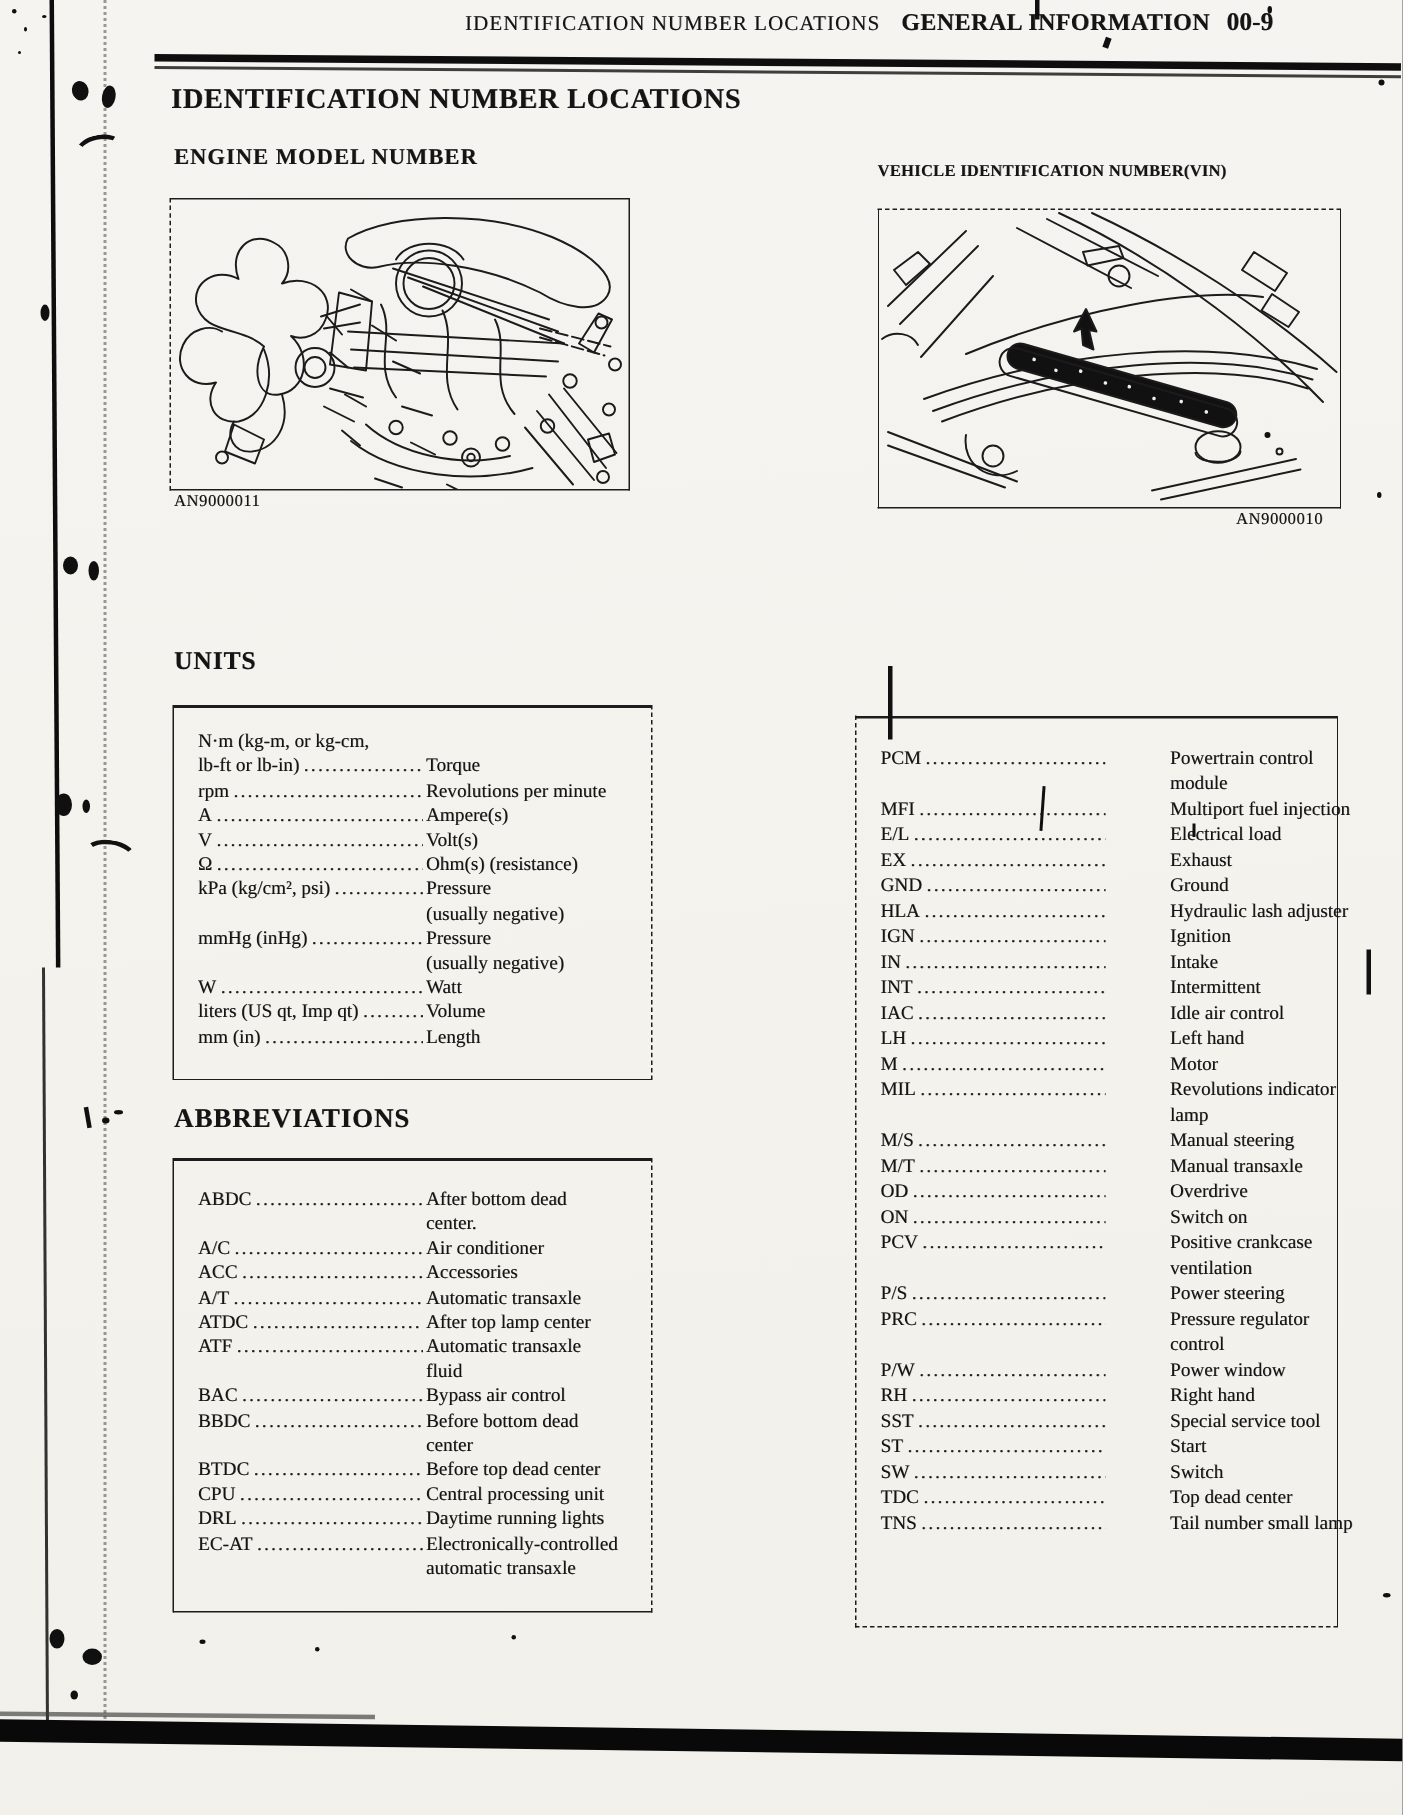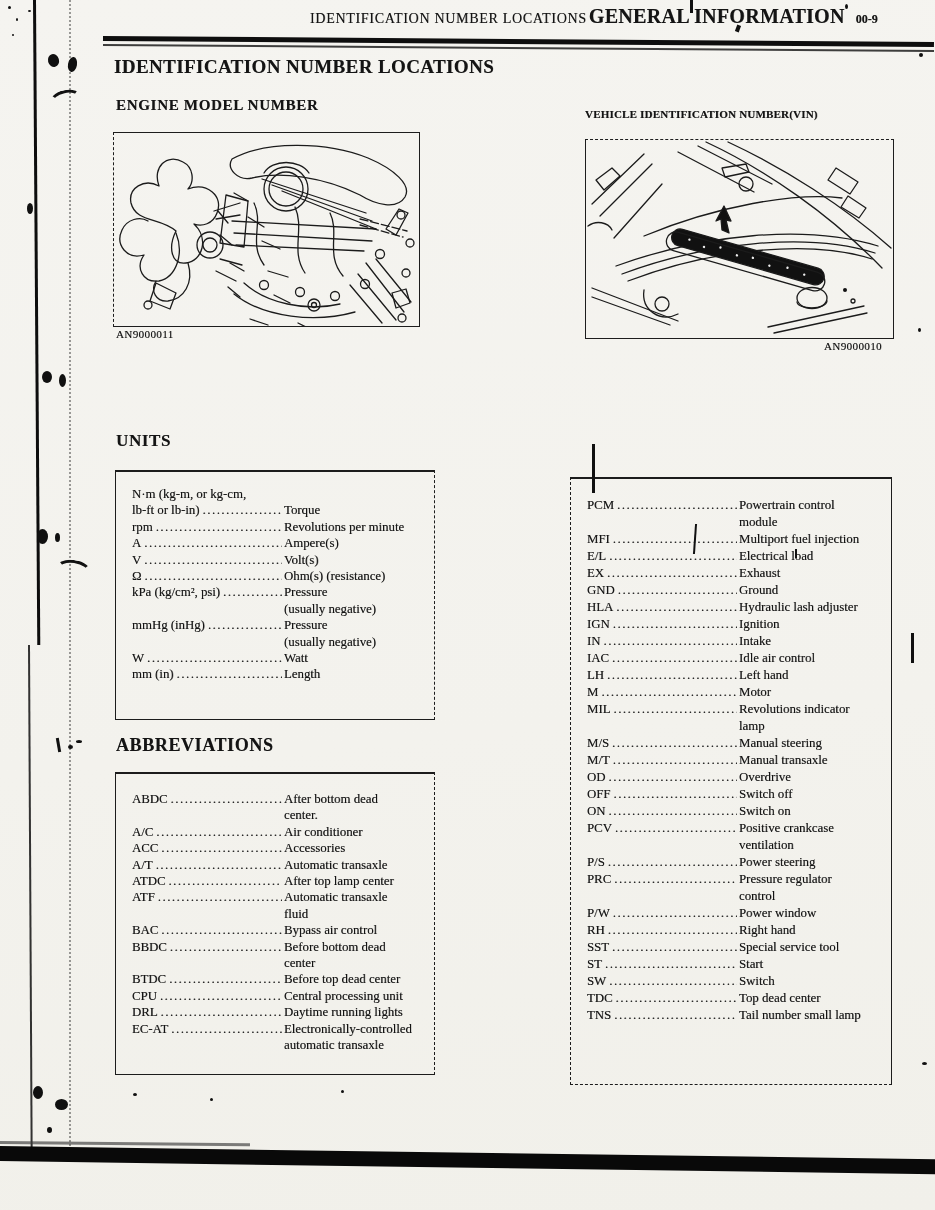--- a/index.html
+++ b/index.html
@@ -10,22 +10,22 @@
     font-family:Liberation Serif, serif;
     color:#161616;
     text-align:center;
   }
   .abs { position:absolute; }
   .ink { color:#141414; text-shadow:0.35px 0.2px 0 rgba(10,10,10,0.45); }
 
   
   .header-row { left:310px; top:5px; display:flex; align-items:baseline; white-space:nowrap; }
   .hdr-small { font-size:14px; letter-spacing:0.7px; font-weight:400; }
-  .hdr-chapter { font-size:20px; font-weight:700; letter-spacing:0.3px; margin-left:2px; }
-  .hdr-pagenum { font-size:12px; font-weight:700; margin-left:11px; }
+  .hdr-chapter { font-size:16px; font-weight:700; letter-spacing:0.3px; margin-left:14px; }
+  .hdr-pagenum { font-size:17px; font-weight:700; margin-left:11px; }
   .rule1 { left:103px; top:36px; width:831px; height:4.5px; background:#0e0e0e; transform:rotate(0.42deg); transform-origin:left center; }
   .rule2 { left:103px; top:43.5px; width:831px; height:2px; background:#1d1d1d; opacity:.85; transform:rotate(0.42deg); transform-origin:left center; }
 
   
   .h-title  { left:114px; top:56px;  font-size:19px; font-weight:700; letter-spacing:0.4px; }
   .h-engine { left:116px; top:97px;  font-size:15px; font-weight:700; letter-spacing:0.7px; }
   .h-vin    { left:585px; top:108px; font-size:11px; font-weight:700; letter-spacing:0.2px; }
   .h-units  { left:116px; top:431px; font-size:17px; font-weight:700; letter-spacing:0.6px; }
   .h-abbrev { left:116px; top:735px; font-size:18px; font-weight:700; letter-spacing:0.6px; }
 
@@ -39,21 +39,21 @@
 
   
   .defbox {
     border:1.7px solid #1c1c1c; border-top-width:2.4px;
     font-size:12.8px;
   }
   .box-units  { left:115px; top:470px; width:321px; height:233px; padding:14px 12px 0 16px; border-right-style:dashed; box-sizing:content-box; width:290px; }
   .box-abbr-l { left:115px; top:772px; width:290px; height:283px; padding:17px 12px 0 16px; border-right-style:dashed; }
   .box-abbr-r { left:570px; top:477px; width:290px; height:587px; padding:18px 14px 0 16px; border-left-style:dashed; border-bottom-style:dashed; }
   .row { display:flex; line-height:16.4px; }
-  .box-abbr-r .row { line-height:17px; }
+  .box-abbr-r .row { line-height:17px;gap:41px; }
   .lead { display:flex; width:152px; flex:none; overflow:hidden; }
   .term { white-space:pre; }
   .dots { flex:1; overflow:hidden; white-space:nowrap; margin:0 2px 0 3px; opacity:.95; }
   .dots::after { content:"...................................................."; letter-spacing:1.5px; }
   .cont .dots::after, .no-val .dots::after { content:""; }
   .value { white-space:nowrap; }
 
   
   .vline-dark-top { left:33px; top:0; width:3px; height:645px; background:#0d0d0d; transform:rotate(-0.38deg); transform-origin:top left; }
   .vline-dark-bot { left:28px; top:645px; width:1.8px; height:503px; background:#101010; opacity:.85; transform:rotate(-0.3deg); transform-origin:top left; }
@@ -250,20 +250,27 @@
     </div>
       <div class="row">
       <span class="lead">
           <span class="term">W</span>
           <span class="dots"></span>
         </span>
       <span class="value">Watt</span>
     </div>
       <div class="row">
       <span class="lead">
+          <span class="term">liters (US qt, Imp qt)</span>
+          <span class="dots"></span>
+        </span>
+      <span class="value">Volume</span>
+    </div>
+      <div class="row">
+      <span class="lead">
           <span class="term">mm (in)</span>
           <span class="dots"></span>
         </span>
       <span class="value">Length</span>
     </div>
     </div>
 
   <div class="abs h-abbrev ink">ABBREVIATIONS</div>
   <div class="abs defbox box-abbr-l ink">
       <div class="row">
@@ -439,20 +446,27 @@
     </div>
       <div class="row">
       <span class="lead">
           <span class="term">IN</span>
           <span class="dots"></span>
         </span>
       <span class="value">Intake</span>
     </div>
       <div class="row">
       <span class="lead">
+          <span class="term">INT</span>
+          <span class="dots"></span>
+        </span>
+      <span class="value">Intermittent</span>
+    </div>
+      <div class="row">
+      <span class="lead">
           <span class="term">IAC</span>
           <span class="dots"></span>
         </span>
       <span class="value">Idle air control</span>
     </div>
       <div class="row">
       <span class="lead">
           <span class="term">LH</span>
           <span class="dots"></span>
         </span>
@@ -492,27 +506,20 @@
           <span class="dots"></span>
         </span>
       <span class="value">Manual transaxle</span>
     </div>
       <div class="row">
       <span class="lead">
           <span class="term">OD</span>
           <span class="dots"></span>
         </span>
       <span class="value">Overdrive</span>
-    </div>
-      <div class="row">
-      <span class="lead">
-          <span class="term">OFF</span>
-          <span class="dots"></span>
-        </span>
-      <span class="value">Switch off</span>
     </div>
       <div class="row">
       <span class="lead">
           <span class="term">ON</span>
           <span class="dots"></span>
         </span>
       <span class="value">Switch on</span>
     </div>
       <div class="row">
       <span class="lead">

